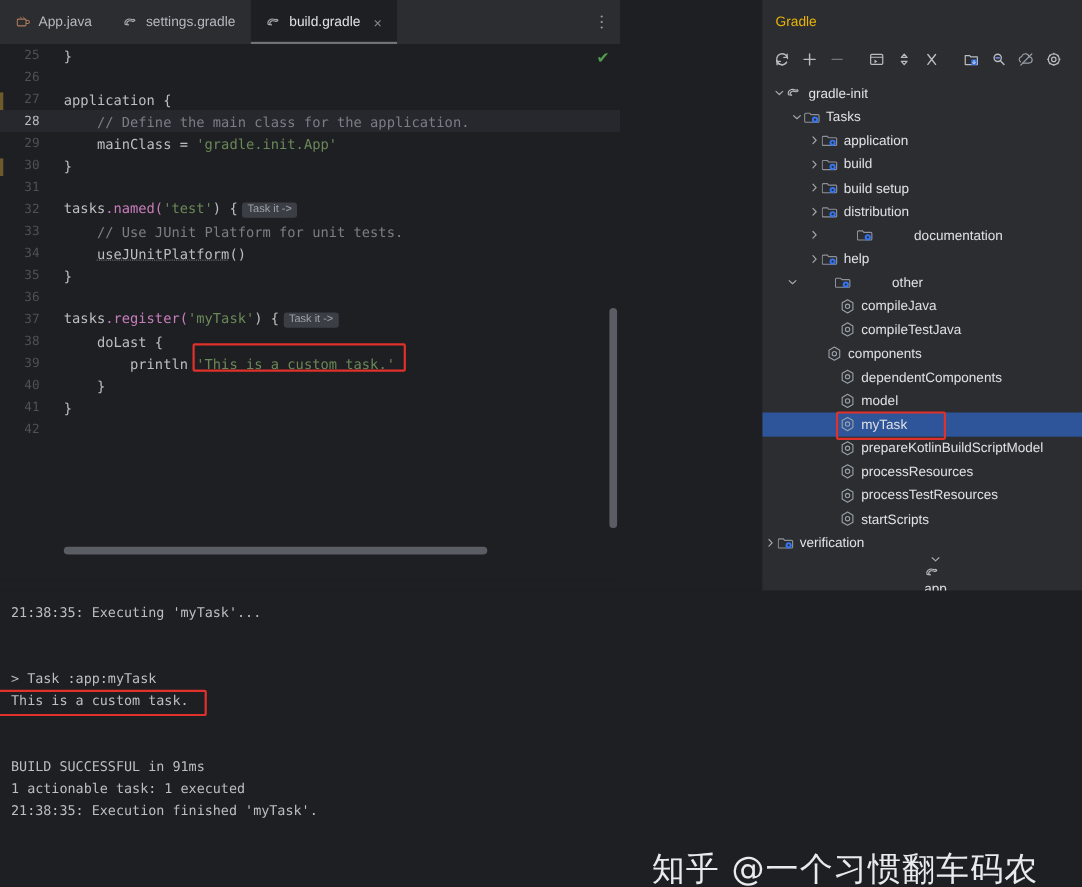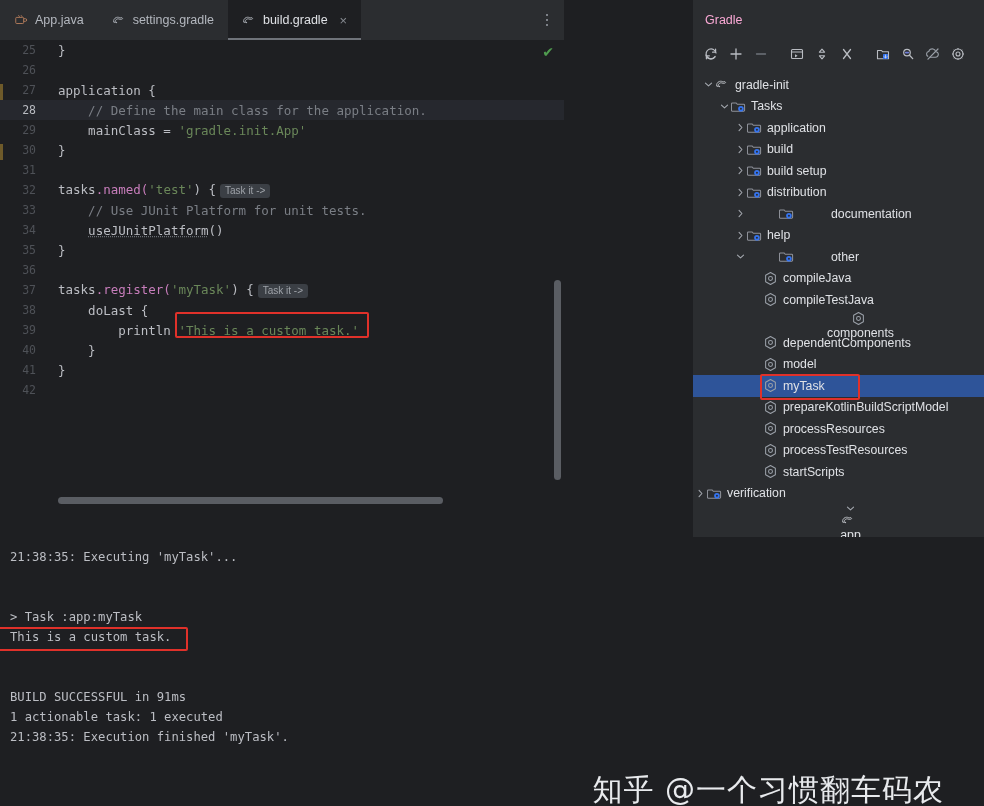--- a/index.html
+++ b/index.html
@@ -178,21 +178,21 @@
     width: 292px; height: 537px;
     background: #2b2d30;
     border-left: 1px solid #1e1f22;
     box-sizing: border-box;
     overflow: hidden;
   }
   .gradle-title {
     height: 40px;
     display: flex; align-items: center;
     padding-left: 12px;
-    color: #f9a8d4;
+    color: #eab308;
     font-size: 12.5px;
   }
   .gradle-toolbar {
     height: 28px;
     display: flex;
     align-items: center;
     padding-left: 6px;
     gap: 2px;
   }
   .tbtn {
@@ -515,21 +515,21 @@
               <path d="M3.4 1.6L6.6 5 3.4 8.4" fill="none" stroke="#a4a8af" stroke-width="1.2" stroke-linecap="round" stroke-linejoin="round"></path>
             </svg>
           </span>
           <span class="ticon"><svg width="15" height="15" viewBox="0 0 16 16" xmlns="http://www.w3.org/2000/svg">
               <path d="M1.5 4.2h4l1.2 1.4h6.8a1 1 0 0 1 1 1v5.4a1 1 0 0 1-1 1H1.5a1 1 0 0 1-1-1V5.2a1 1 0 0 1 1-1z" fill="none" stroke="#8e9199" stroke-width="1.1"></path>
               <circle cx="10.6" cy="10.4" r="3" fill="#3574f0"></circle>
               <circle cx="10.6" cy="10.4" r="1.1" fill="#2b2d30"></circle>
             </svg></span>
           <span class="tlabel">help</span>
         </div>
-        <div class="trow" style="padding-left: 40px; gap: 32px;">
+        <div class="trow" style="padding-left: 20px; gap: 32px;">
           <span class="twist">
             <svg width="9" height="9" viewBox="0 0 10 10">
               <path d="M1.6 3.4L5 6.6l3.4-3.2" fill="none" stroke="#a4a8af" stroke-width="1.2" stroke-linecap="round" stroke-linejoin="round"></path>
             </svg>
           </span>
           <span class="ticon"><svg width="15" height="15" viewBox="0 0 16 16" xmlns="http://www.w3.org/2000/svg">
               <path d="M1.5 4.2h4l1.2 1.4h6.8a1 1 0 0 1 1 1v5.4a1 1 0 0 1-1 1H1.5a1 1 0 0 1-1-1V5.2a1 1 0 0 1 1-1z" fill="none" stroke="#8e9199" stroke-width="1.1"></path>
               <circle cx="10.6" cy="10.4" r="3" fill="#3574f0"></circle>
               <circle cx="10.6" cy="10.4" r="1.1" fill="#2b2d30"></circle>
             </svg></span>
@@ -544,21 +544,21 @@
           <span class="tlabel">compileJava</span>
         </div>
         <div class="trow" style="padding-left: 56px;">
           <span class="twist"></span>
           <span class="ticon"><svg width="15" height="15" viewBox="0 0 16 16" xmlns="http://www.w3.org/2000/svg">
               <path d="M8 1.6l5.2 3v6.8L8 14.4 2.8 11.4V4.6z" fill="none" stroke="#9aa0a8" stroke-width="1.1" stroke-linejoin="round"></path>
               <circle cx="8" cy="8" r="2.1" fill="none" stroke="#9aa0a8" stroke-width="1.1"></circle>
             </svg></span>
           <span class="tlabel">compileTestJava</span>
         </div>
-        <div class="trow" style="padding-left: 44px; flex-direction: column;">
+        <div class="trow" style="padding-left: 44px;">
           <span class="twist"></span>
           <span class="ticon"><svg width="15" height="15" viewBox="0 0 16 16" xmlns="http://www.w3.org/2000/svg">
               <path d="M8 1.6l5.2 3v6.8L8 14.4 2.8 11.4V4.6z" fill="none" stroke="#9aa0a8" stroke-width="1.1" stroke-linejoin="round"></path>
               <circle cx="8" cy="8" r="2.1" fill="none" stroke="#9aa0a8" stroke-width="1.1"></circle>
             </svg></span>
           <span class="tlabel">components</span>
         </div>
         <div class="trow" style="padding-left: 56px;">
           <span class="twist"></span>
           <span class="ticon"><svg width="15" height="15" viewBox="0 0 16 16" xmlns="http://www.w3.org/2000/svg">

